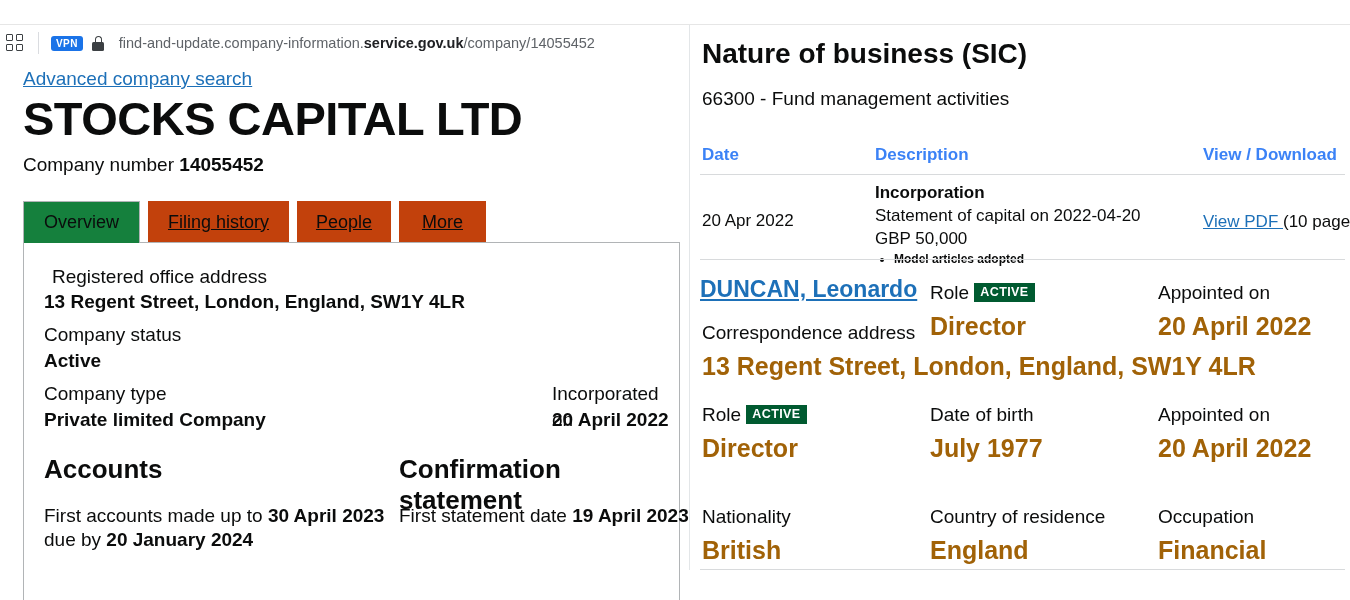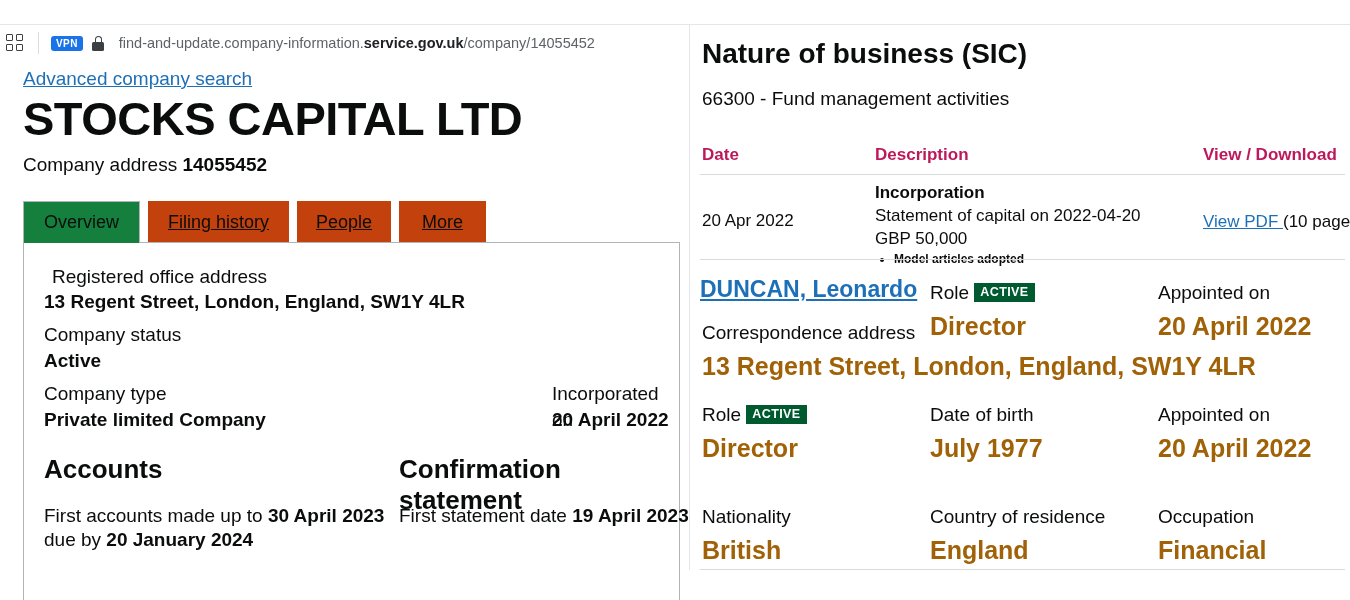--- a/index.html
+++ b/index.html
@@ -112,21 +112,21 @@
 
   
   .right {
     position: absolute; left: 690px; top: 25px; width: 660px; height: 545px;
     background: #fff; overflow: hidden;
   }
   .sic-h { position: absolute; left: 12px; top: 13px;
     font-size: 28px; font-weight: bold; color: #0b0c0c; }
   .sic-v { position: absolute; left: 12px; top: 63px; font-size: 19px; color: #0b0c0c; }
 
-  .th { position: absolute; font-size: 17px; font-weight: bold; color: #be185d; }
+  .th { position: absolute; font-size: 17px; font-weight: bold; color: #3b82f6; }
   .th-date { left: 12px; top: 120px; }
   .th-desc { left: 185px; top: 120px; }
   .th-view { left: 513px; top: 120px; }
   .hr { position: absolute; height: 1px; background: #d8dadc; }
   .hr1 { left: 10px; top: 149px; width: 645px; }
   .hr2 { left: 10px; top: 234px; width: 645px; }
   .hr3 { left: 10px; top: 544px; width: 645px; }
 
   .fr-date { position: absolute; left: 12px; top: 186px; font-size: 17px; color: #0b0c0c; }
   .fr-desc { position: absolute; left: 185px; top: 157px; width: 300px; }
@@ -190,21 +190,21 @@
     </div>
     <div class="url"><span>find-and-update.company-information.</span><b>service.gov.uk</b><span>/company/14055452</span></div>
   </div>
 
   <div class="left">
 
     <a class="adv-link" href="#">Advanced company search</a>
 
     <h1 class="co-title">STOCKS CAPITAL LTD</h1>
 
-    <div class="co-number"><span>Company address</span>
+    <div class="co-number"><span>Company number</span>
       <b>14055452</b></div>
 
     <div class="tabs">
       <div class="tab active" style="left:0; width:117px;">
         <span>Overview</span>
       </div>
       <div class="tab" style="left:125px; width:141px;">
         <a href="#">Filing history</a>
       </div>
       <div class="tab" style="left:274px; width:94px;">

